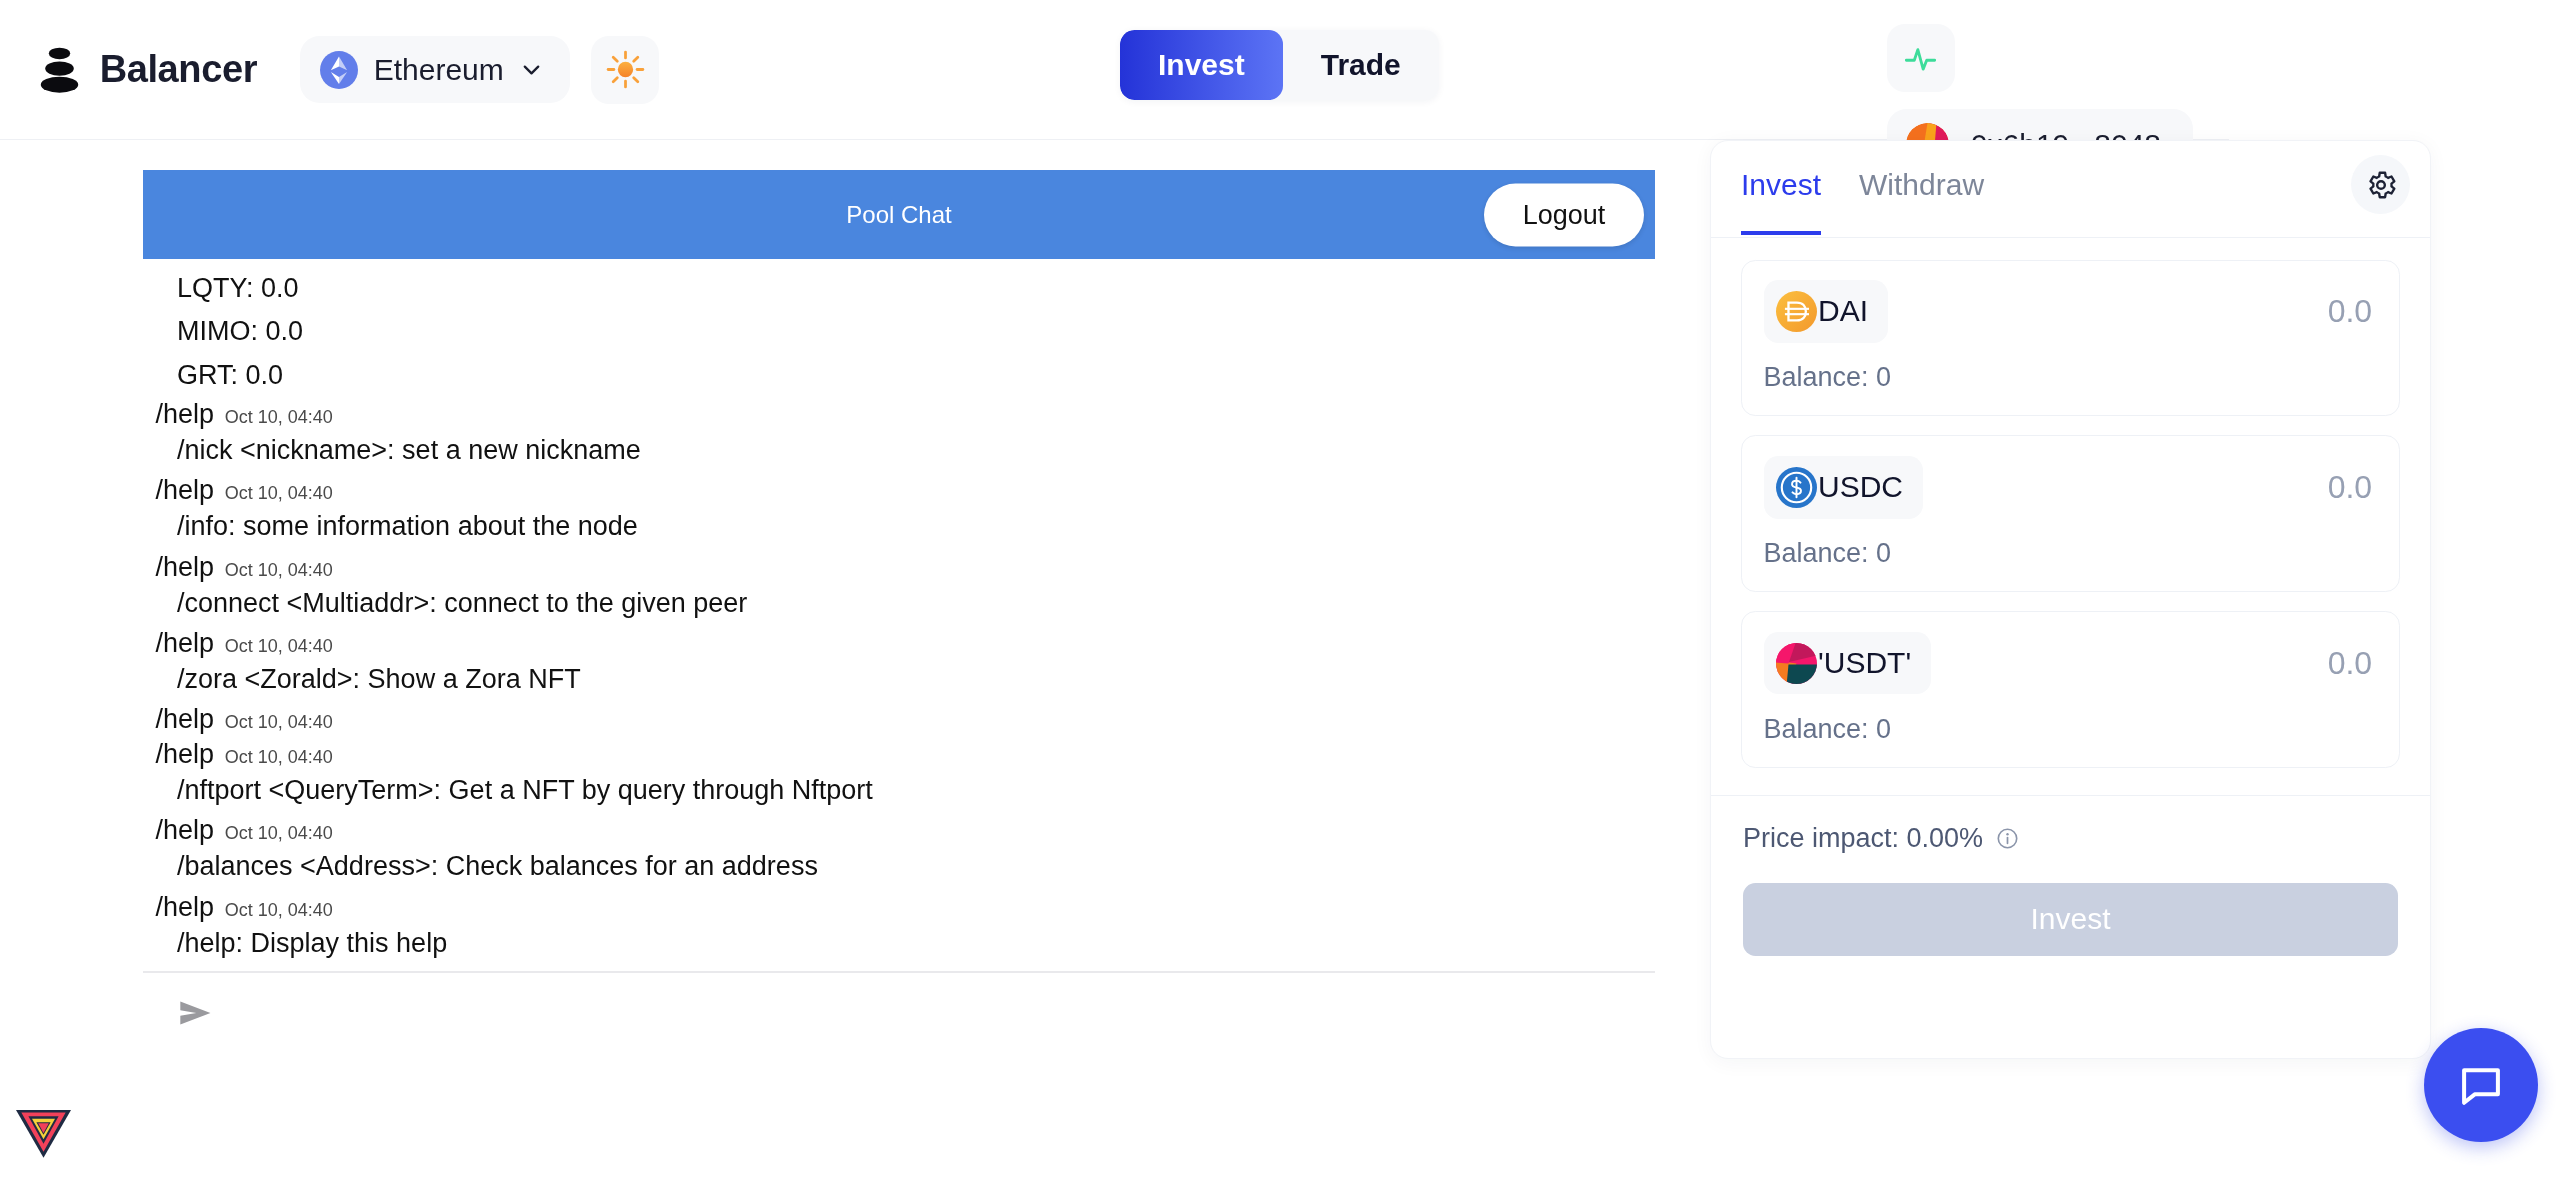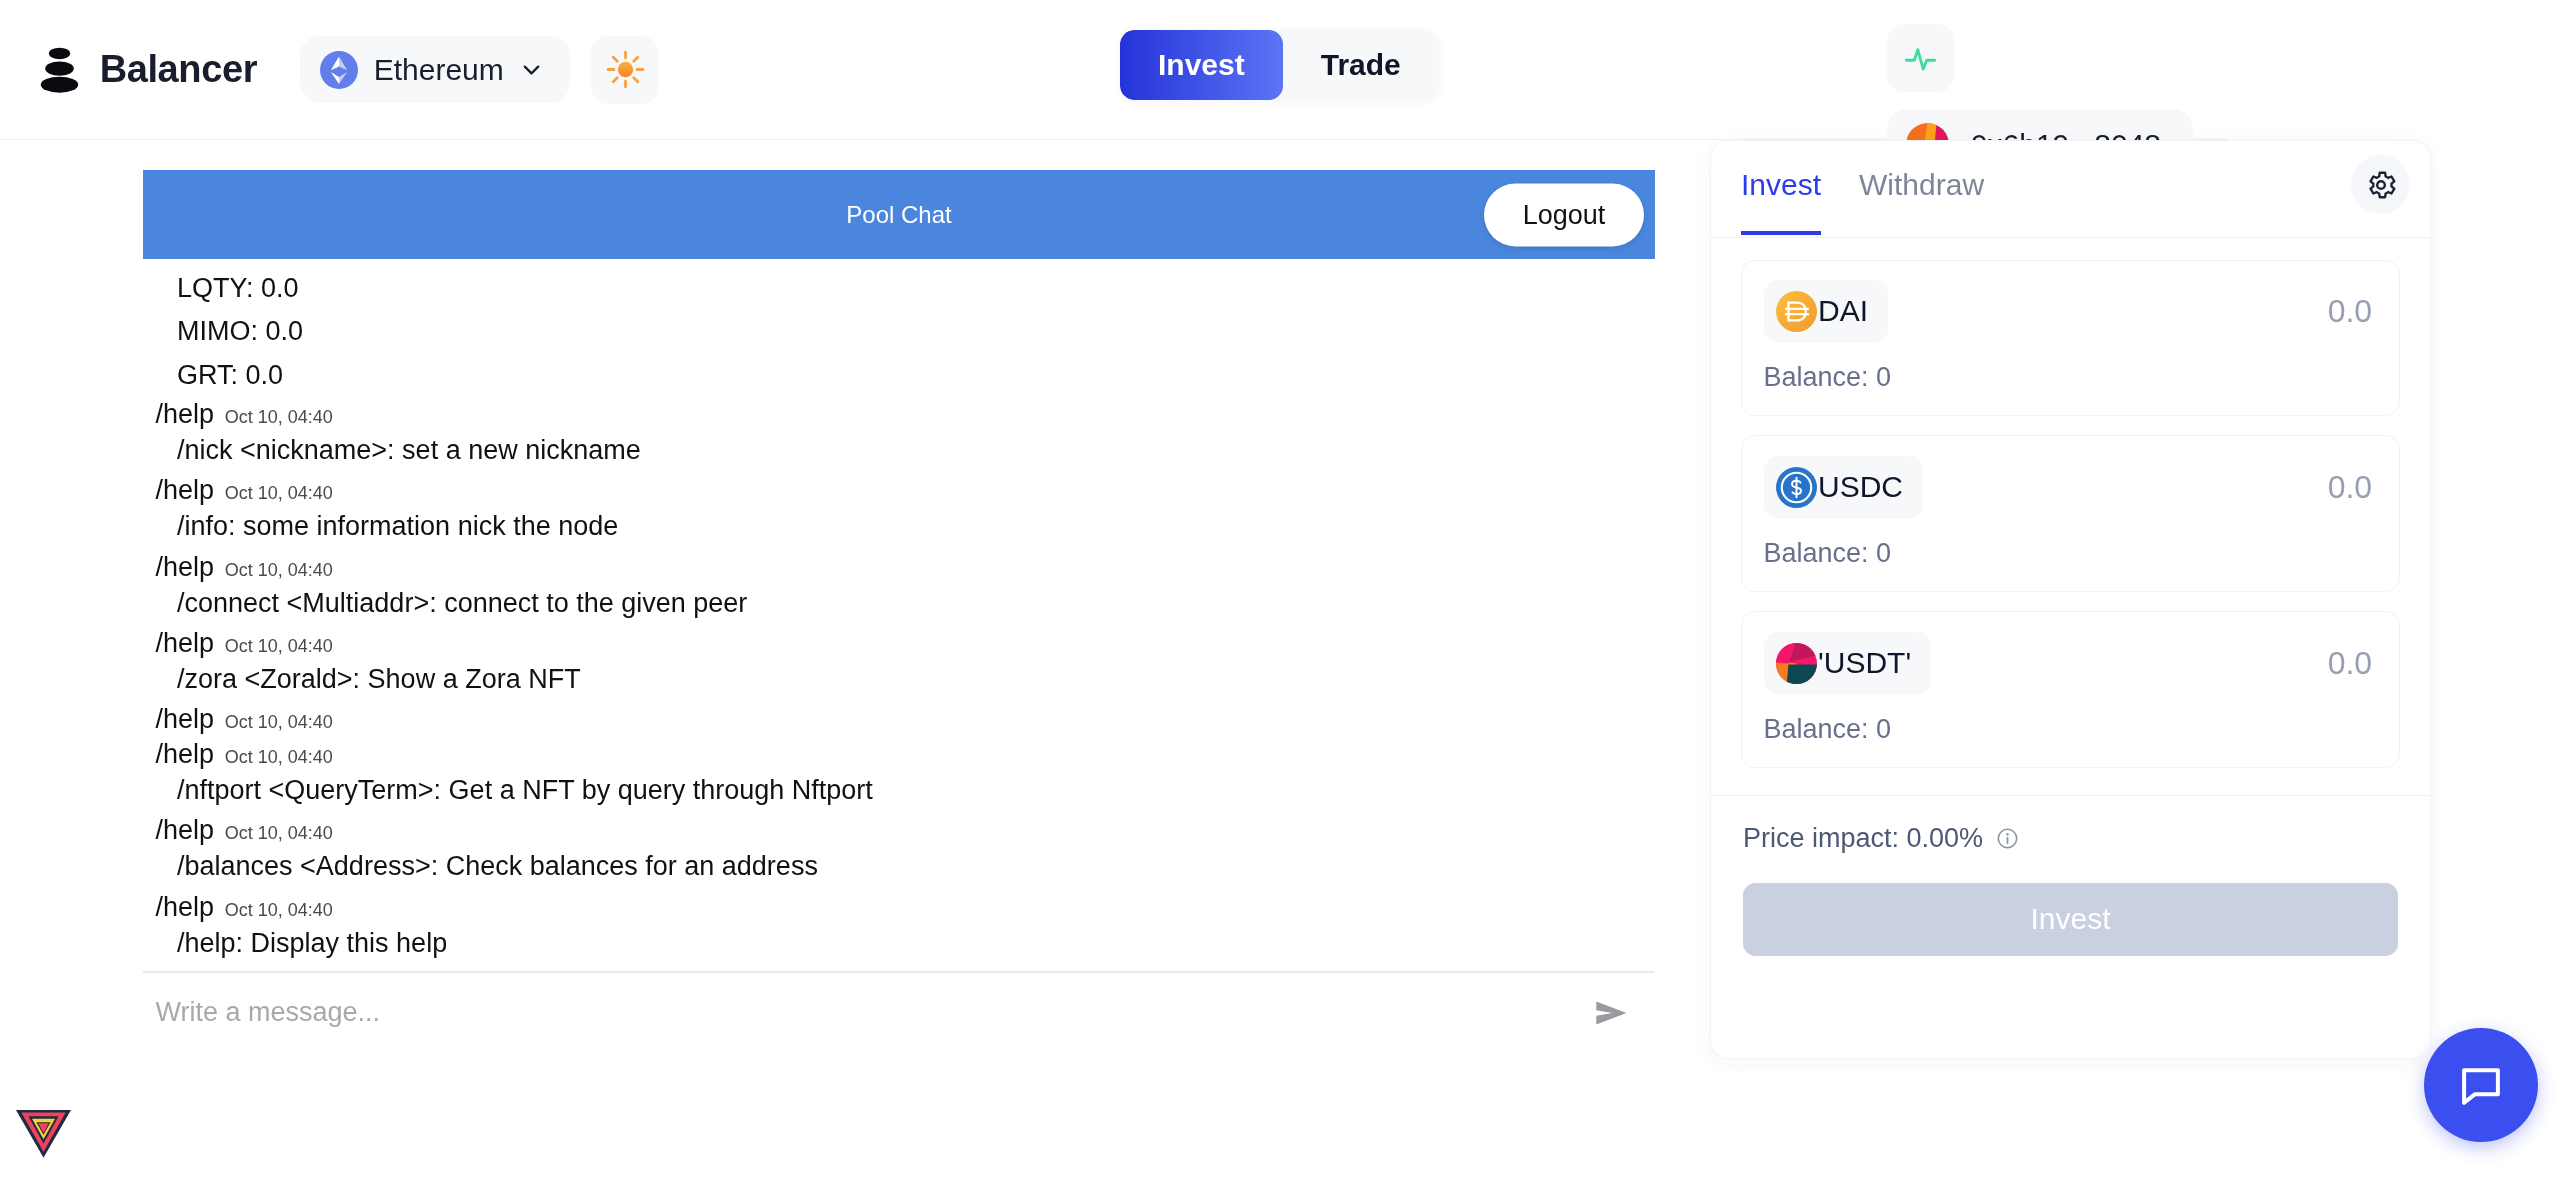--- a/index.html
+++ b/index.html
@@ -303,21 +303,21 @@
         <span>/help</span>
         <span class="msg-time">Oct 10, 04:40</span>
       </div>
       <div class="msg-text">/nick &lt;nickname&gt;: set a new nickname</div>
     </div>
     <div class="msg-row">
       <div class="msg-head">
         <span>/help</span>
         <span class="msg-time">Oct 10, 04:40</span>
       </div>
-      <div class="msg-text">/info: some information nick the node</div>
+      <div class="msg-text">/info: some information about the node</div>
     </div>
     <div class="msg-row">
       <div class="msg-head">
         <span>/help</span>
         <span class="msg-time">Oct 10, 04:40</span>
       </div>
       <div class="msg-text">/connect &lt;Multiaddr&gt;: connect to the given peer</div>
     </div>
     <div class="msg-row">
       <div class="msg-head">
@@ -349,21 +349,20 @@
     <div class="msg-row">
       <div class="msg-head">
         <span>/help</span>
         <span class="msg-time">Oct 10, 04:40</span>
       </div>
       <div class="msg-text">/help: Display this help</div>
     </div>
   </div>
 
   <div class="chat-input-row">
-    <input class="chat-input" type="text" autofocus="" placeholder="Write a message..." style="">
     <button class="send-btn">
       <svg width="39" height="32" viewBox="0 0 44 36">
         <path d="M6 5 L40 18 L6 31 L6 21 L24 18 L6 15 Z" fill="#9a9a9e"></path>
       </svg>
     </button>
   </div>
 </div>
 
 <div class="invest-panel">
   <div class="tabbar">

